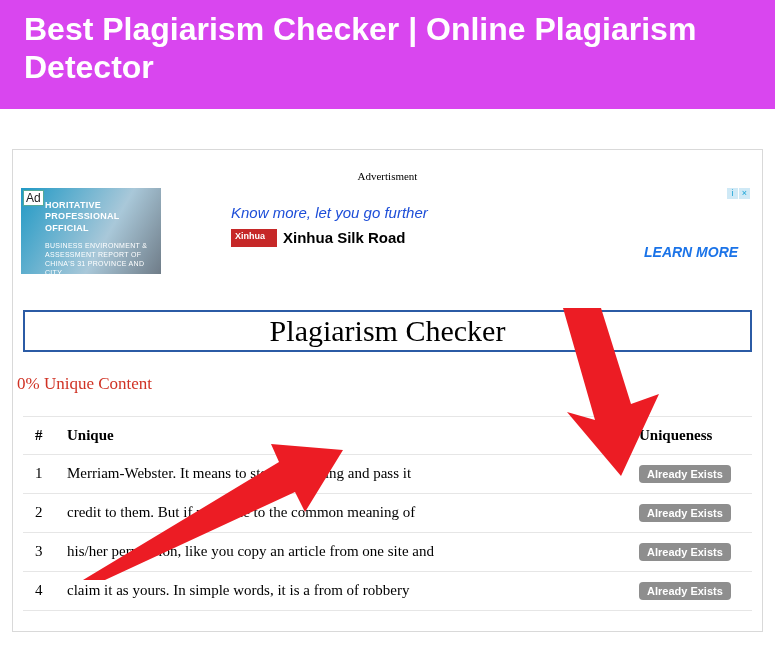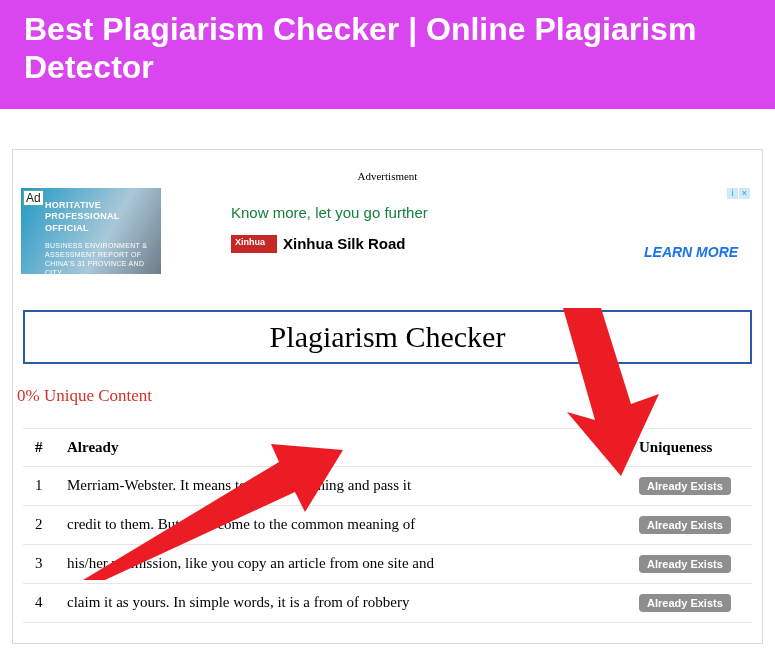--- a/index.html
+++ b/index.html
@@ -7,30 +7,30 @@
   .header { background: #d946ef; padding: 10px 24px 22px; }
   .header h1 { color: #fff; font-family: Arial, sans-serif; font-size: 32px; font-weight: bold; line-height: 1.2; }
   .outer { border: 1px solid #d9d9d9; margin: 40px 12px 12px; padding: 20px 4px; position: relative; }
   .ad-label { text-align: center; font-size: 11px; margin-bottom: 6px; }
   .ad-row { display: flex; align-items: flex-start; gap: 10px; padding: 0 4px 18px; position: relative; }
   .ad-img { width: 140px; height: 86px; background: linear-gradient(120deg,#2099c5 0%, #a9c8d9 60%, #6f7c88 100%); position: relative; }
   .ad-badge { position: absolute; top: 2px; left: 2px; background: #fff; border: 1px solid #5a9; color: #222; font-family: Arial, sans-serif; font-size: 12px; padding: 0 2px; }
   .ad-img-text { position: absolute; top: 12px; left: 24px; color: #fff; font-family: Arial, sans-serif; font-size: 9px; font-weight: bold; letter-spacing: 0.3px; line-height: 1.3; width: 112px; }
   .ad-small { font-size: 7px; font-weight: normal; margin-top: 6px; }
   .ad-center { flex: 1; padding-left: 60px; }
-  .ad-tag { color: #15803d; font-family: Arial, sans-serif; font-size: 15px; margin-top: 16px; }
-  .ad-brandrow { display: flex; align-items: center; gap: 6px; margin-top: 14px; }
+  .ad-tag { color: #1d4ed8; font-family: Arial, sans-serif; font-size: 15px; margin-top: 16px; font-style: italic; }
+  .ad-brandrow { display: flex; align-items: center; gap: 6px; margin-top: 8px; }
   .ad-logo { width: 46px; height: 18px; background: #c62828; position: relative; }
   .ad-logo::after { content: 'Xinhua'; position: absolute; color: #fff; font-family: Arial; font-size: 9px; font-weight: bold; top: 2px; left: 4px; }
   .ad-brand { font-family: Arial, sans-serif; font-size: 15px; font-weight: bold; }
   .ad-right { width: 110px; padding-right: 8px; font-style: italic; }
   .ad-ico { position: absolute; top: 0; right: 8px; display: flex; gap: 1px; }
   .ad-ico span { width: 11px; height: 11px; background: #cfe9f6; color: #19a3d6; font-family: Arial; font-size: 9px; line-height: 11px; text-align: center; }
   .learn { color: #1a73e8; font-family: Arial, sans-serif; font-weight: bold; font-size: 14px; display: inline-block; margin-top: 56px; cursor: pointer; }
-  .titlebox { border: 2px solid #2b5ba5; margin: 18px 6px 10px; text-align: center; font-size: 30px; padding: 8px 0; }
+  .titlebox { border: 2px solid #2b5ba5; margin: 18px 6px 10px; text-align: center; font-size: 30px; padding: 2px 0; }
   .unique { text-align: left; color: #d03224; font-weight: normal; font-size: 17px; margin: 22px 0; font-family: Georgia, serif; }
   table { width: calc(100% - 12px); margin: 0 6px; border-collapse: collapse; font-size: 15px; }
   th, td { text-align: left; padding: 10px 12px; border-bottom: 1px solid #e6e6e6; }
   th { border-top: 1px solid #e6e6e6; font-weight: bold; }
   td.num { width: 32px; }
   td.uniq, th.uniq { width: 125px; text-align: left; }
   .pill { display: inline-block; background: #8e8e8e; color: #fff; font-family: Arial, sans-serif; font-size: 11px; font-weight: bold; padding: 3px 8px; border-radius: 4px; }
   .arrow { position: absolute; z-index: 5; }
   .arrow svg { display: block; }
 </style>
@@ -81,21 +81,21 @@
   <div class="arrow" style="left:520px; top:158px;">
     <svg width="130" height="170">
         <polygon points="30,0 68,0 98,96 126,86 88,168 34,104 62,112" fill="#ec1c24"></polygon>
       </svg>
   </div>
 
   <table>
     <thead>
       <tr>
         <th class="num">#</th>
-        <th>Already</th>
+        <th>Unique</th>
         <th class="uniq">Uniqueness</th>
       </tr>
     </thead>
     <tbody>
       <tr>
         <td class="num">1</td>
         <td>Merriam-Webster. It means to steal something and pass it</td>
         <td class="uniq"><span class="pill">Already Exists</span></td>
       </tr>
       <tr>

